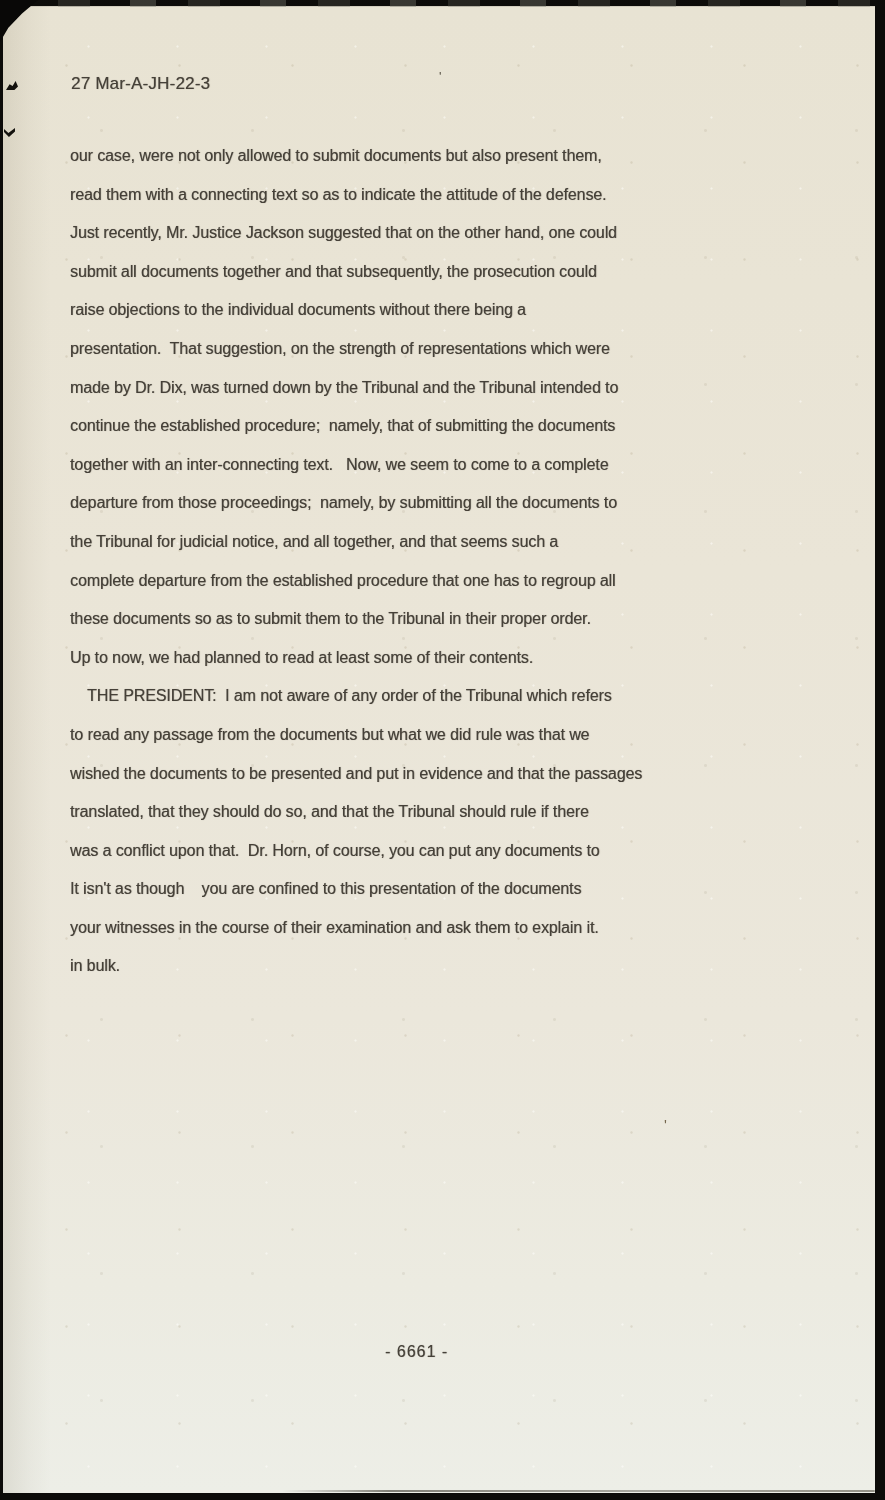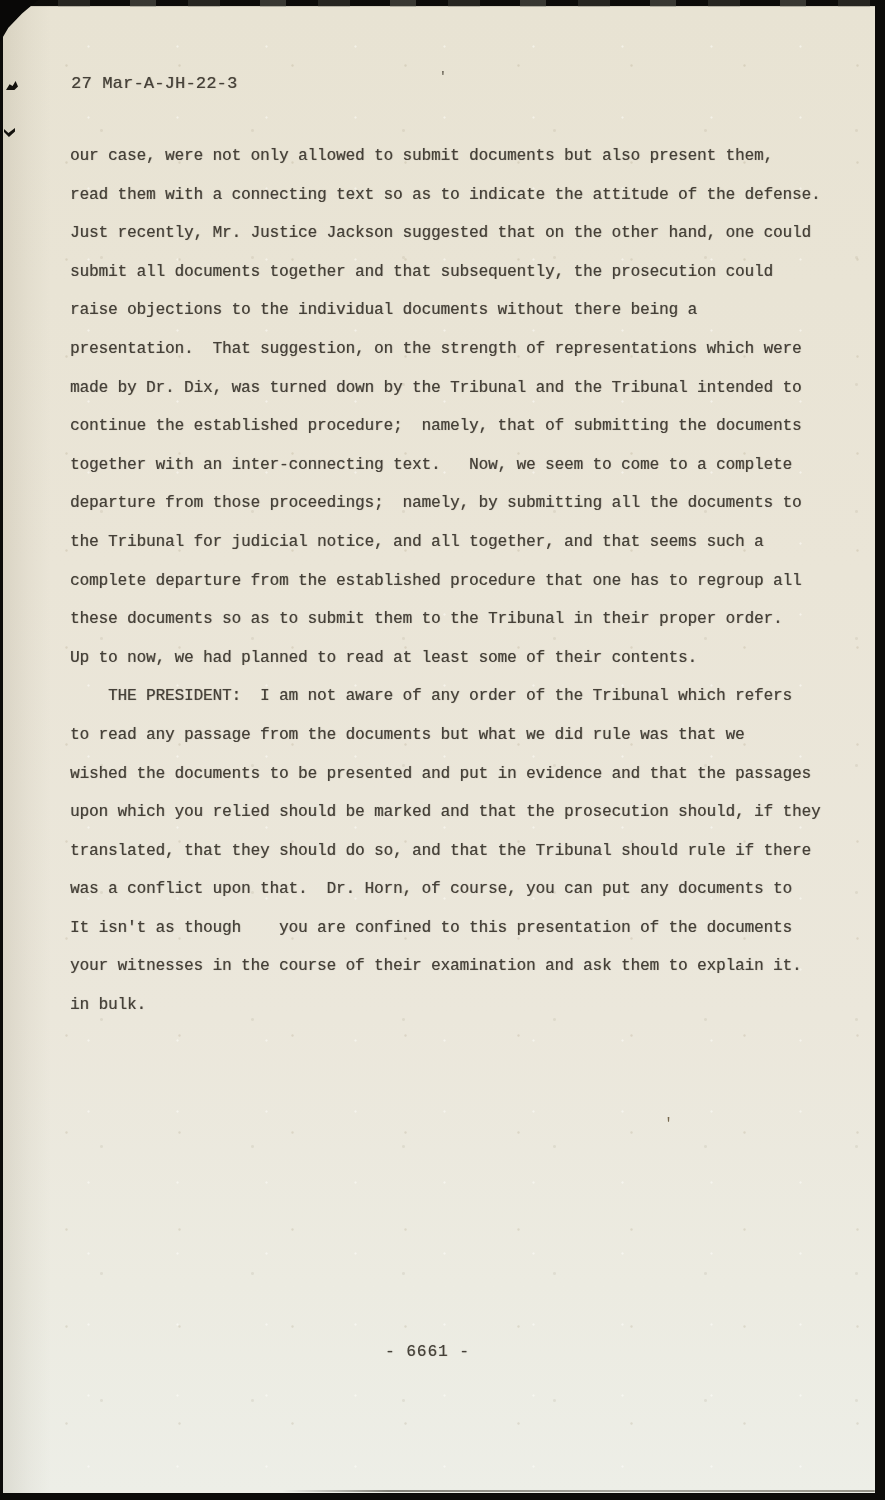--- a/index.html
+++ b/index.html
@@ -6,21 +6,21 @@
     margin: 0;
     padding: 0;
     background: #0c0b09;
   }
   .scan {
     position: relative;
     width: 885px;
     height: 1500px;
     background: var(--scan-edge, #0c0b09);
     overflow: hidden;
-    font-family: Liberation Mono, monospace;
+    font-family: Liberation Sans, sans-serif;
   }
   
   .scan::before {
     content: "";
     position: absolute;
     left: 0; top: 0; right: 0; height: 7px;
     background: repeating-linear-gradient(90deg,
       rgba(110,110,100,0.45) 0 26px,
       rgba(20,18,14,0.1) 26px 58px,
       rgba(90,88,78,0.35) 58px 90px,
@@ -143,21 +143,20 @@
         <div class="text-line ink">continue the established procedure;  namely, that of submitting the documents</div>
         <div class="text-line ink">together with an inter-connecting text.   Now, we seem to come to a complete</div>
         <div class="text-line ink">departure from those proceedings;  namely, by submitting all the documents to</div>
         <div class="text-line ink">the Tribunal for judicial notice, and all together, and that seems such a</div>
         <div class="text-line ink">complete departure from the established procedure that one has to regroup all</div>
         <div class="text-line ink">these documents so as to submit them to the Tribunal in their proper order.</div>
         <div class="text-line ink">Up to now, we had planned to read at least some of their contents.</div>
         <div class="text-line ink">    THE PRESIDENT:  I am not aware of any order of the Tribunal which refers</div>
         <div class="text-line ink">to read any passage from the documents but what we did rule was that we</div>
         <div class="text-line ink">wished the documents to be presented and put in evidence and that the passages</div>
-        <div class="text-line ink">upon which you relied should be marked and that the prosecution should, if they</div>
         <div class="text-line ink">translated, that they should do so, and that the Tribunal should rule if there</div>
         <div class="text-line ink">was a conflict upon that.  Dr. Horn, of course, you can put any documents to</div>
         <div class="text-line ink">It isn't as though    you are confined to this presentation of the documents</div>
         <div class="text-line ink">your witnesses in the course of their examination and ask them to explain it.</div>
         <div class="text-line ink">in bulk.</div>
       </div>
 
     <div class="page-number ink">- 6661 -</div>
 
     <span class="stray-mark stray-top">'</span>

